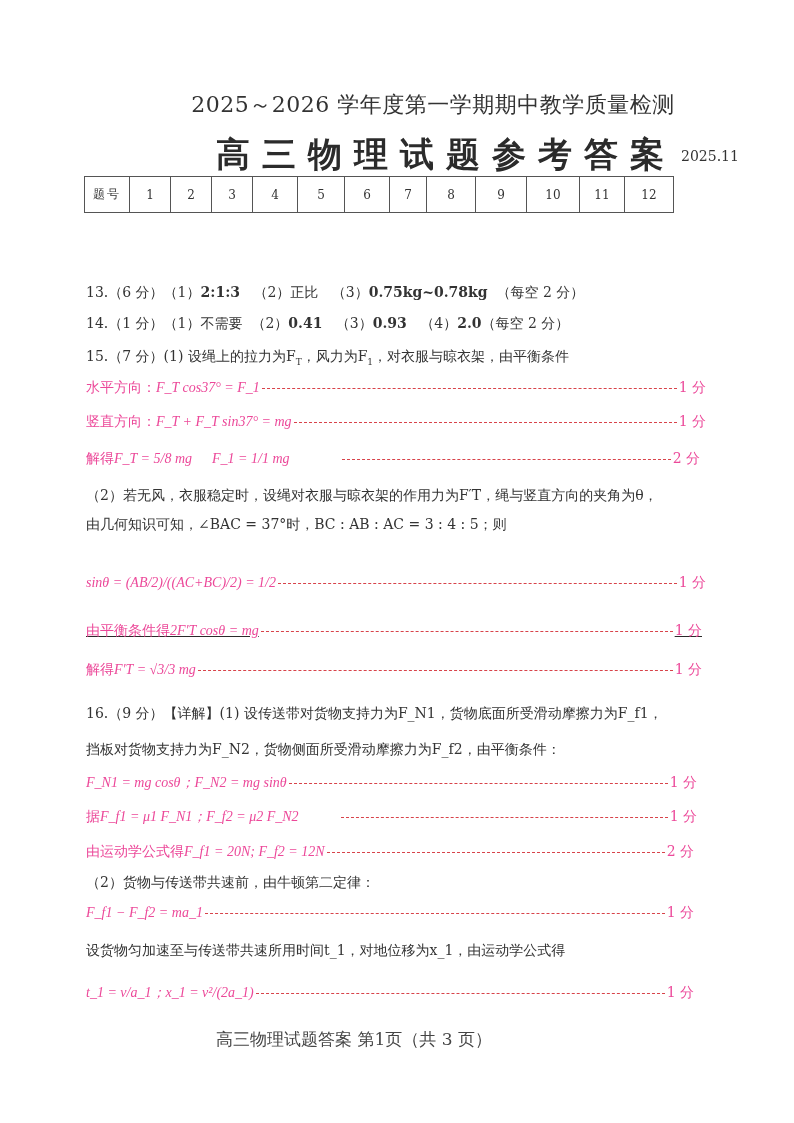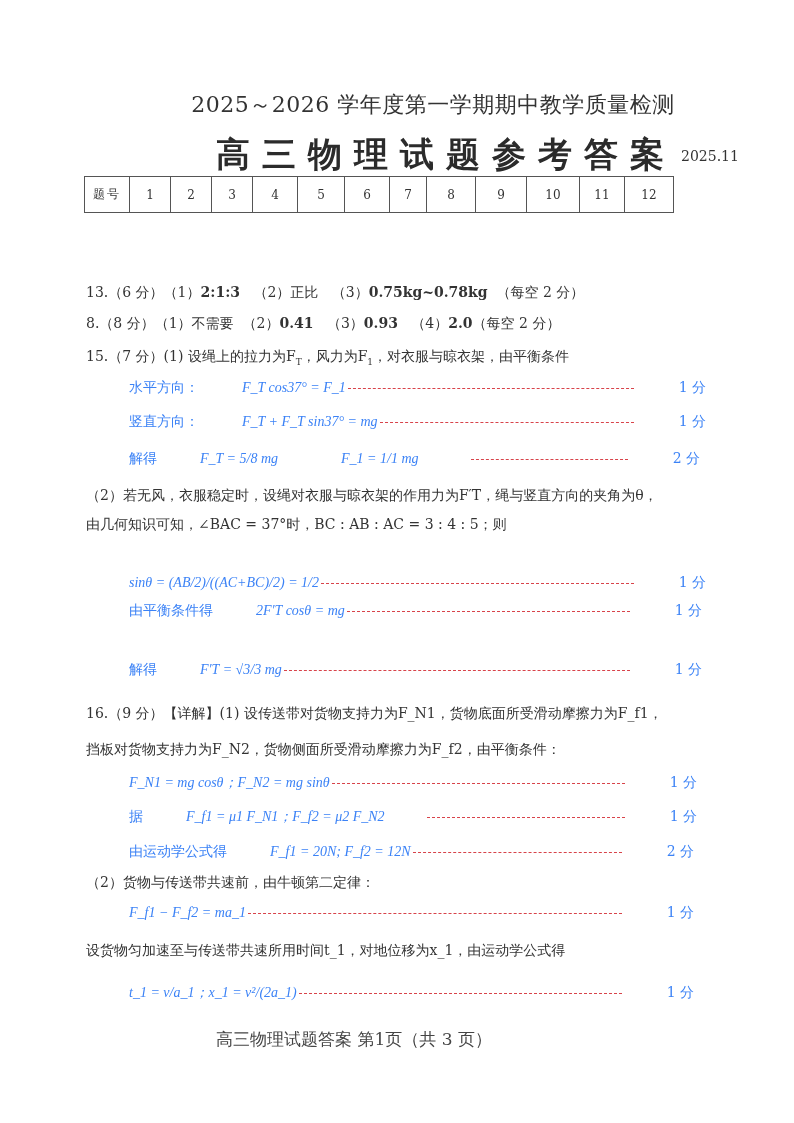--- a/index.html
+++ b/index.html
@@ -12,21 +12,21 @@
 
   table.ans { position: absolute; left: 84px; top: 176px; border-collapse: collapse; font-size: 12px; }
   table.ans td { border: 1px solid #555; height: 35px; text-align: center; padding: 0; color: #333; }
   table.ans td.hdr { width: 44px; letter-spacing: 2px; }
 
   .line { position: absolute; left: 86px; font-size: 14px; color: #333; white-space: nowrap; line-height: 20px; }
   .line b { font-weight: bold; }
   .m { font-style: italic; font-family: "Liberation Serif", serif; }
   .dash-row { position: absolute; display: flex; align-items: center; }
   .dash { flex: 1; border-top: 1.6px dashed #d8434a; height: 0; margin: 0 2px; }
-  .score { font-size: 14px; color: #3b82f6; white-space: nowrap; margin-left: 43px; }
+  .score { font-size: 14px; color: #ec4899; white-space: nowrap; }
   sub, sup { font-size: 9px; }
   .footer { left: 0; width: 636px; top: 1028px; text-align: center; font-size: 17px; color: #444; }
 </style>
 </head>
 <body>
 
 <div class="abs subtitle">2025～2026 学年度第一学期期中教学质量检测</div>
 <div class="abs title">高三物理试题参考答案</div>
 <div class="abs date">2025.11</div>
 
@@ -51,21 +51,21 @@
   </table>
 
 <div class="line" style="top:282px">
   <span>13.（6 分）（1）</span><b>2:1:3</b>
   &nbsp;&nbsp;<span>（2）正比</span>
   &nbsp;&nbsp;<span>（3）</span><b>0.75kg~0.78kg</b>
   &nbsp;<span>（每空 2 分）</span>
 </div>
 
 <div class="line" style="top:313px">
-  <span>8.（8 分）（1）不需要</span>
+  <span>14.（1 分）（1）不需要</span>
   &nbsp;<span>（2）</span><b>0.41</b>
   &nbsp;&nbsp;<span>（3）</span><b>0.93</b>
   &nbsp;&nbsp;<span>（4）</span><b>2.0</b><span>（每空 2 分）</span>
 </div>
 
 <div class="line" style="top:346px">
   <span>15.（7 分）(1) 设绳上的拉力为F</span><sub>T</sub><span>，风力为F</span><sub>1</sub><span>，对衣服与晾衣架，由平衡条件</span>
 </div>
 
 <div class="dash-row" style="left:86px; right:88px; top:379px;">
@@ -94,21 +94,21 @@
 
 <div class="line" style="top:485px">（2）若无风，衣服稳定时，设绳对衣服与晾衣架的作用力为F′T，绳与竖直方向的夹角为θ，</div>
 <div class="line" style="top:514px">由几何知识可知，∠BAC = 37°时，BC : AB : AC = 3 : 4 : 5；则</div>
 
 <div class="dash-row" style="left:86px; right:88px; top:555px; height:56px;">
   <span class="score m">sinθ = (AB/2)/((AC+BC)/2) = 1/2</span>
   <span class="dash"></span>
   <span class="score">1 分</span>
 </div>
 
-<div class="dash-row" style="left:86px; right:92px; top:602px;">
+<div class="dash-row" style="left:86px; right:92px; top:622px;text-decoration:underline;">
   <span class="score">由平衡条件得</span>
   <span class="score m">2F′T cosθ = mg</span>
   <span class="dash"></span>
   <span class="score">1 分</span>
 </div>
 
 <div class="dash-row" style="left:86px; right:92px; top:661px;">
   <span class="score">解得</span>
   <span class="score m">F′T = √3/3 mg</span>
   <span class="dash"></span>

